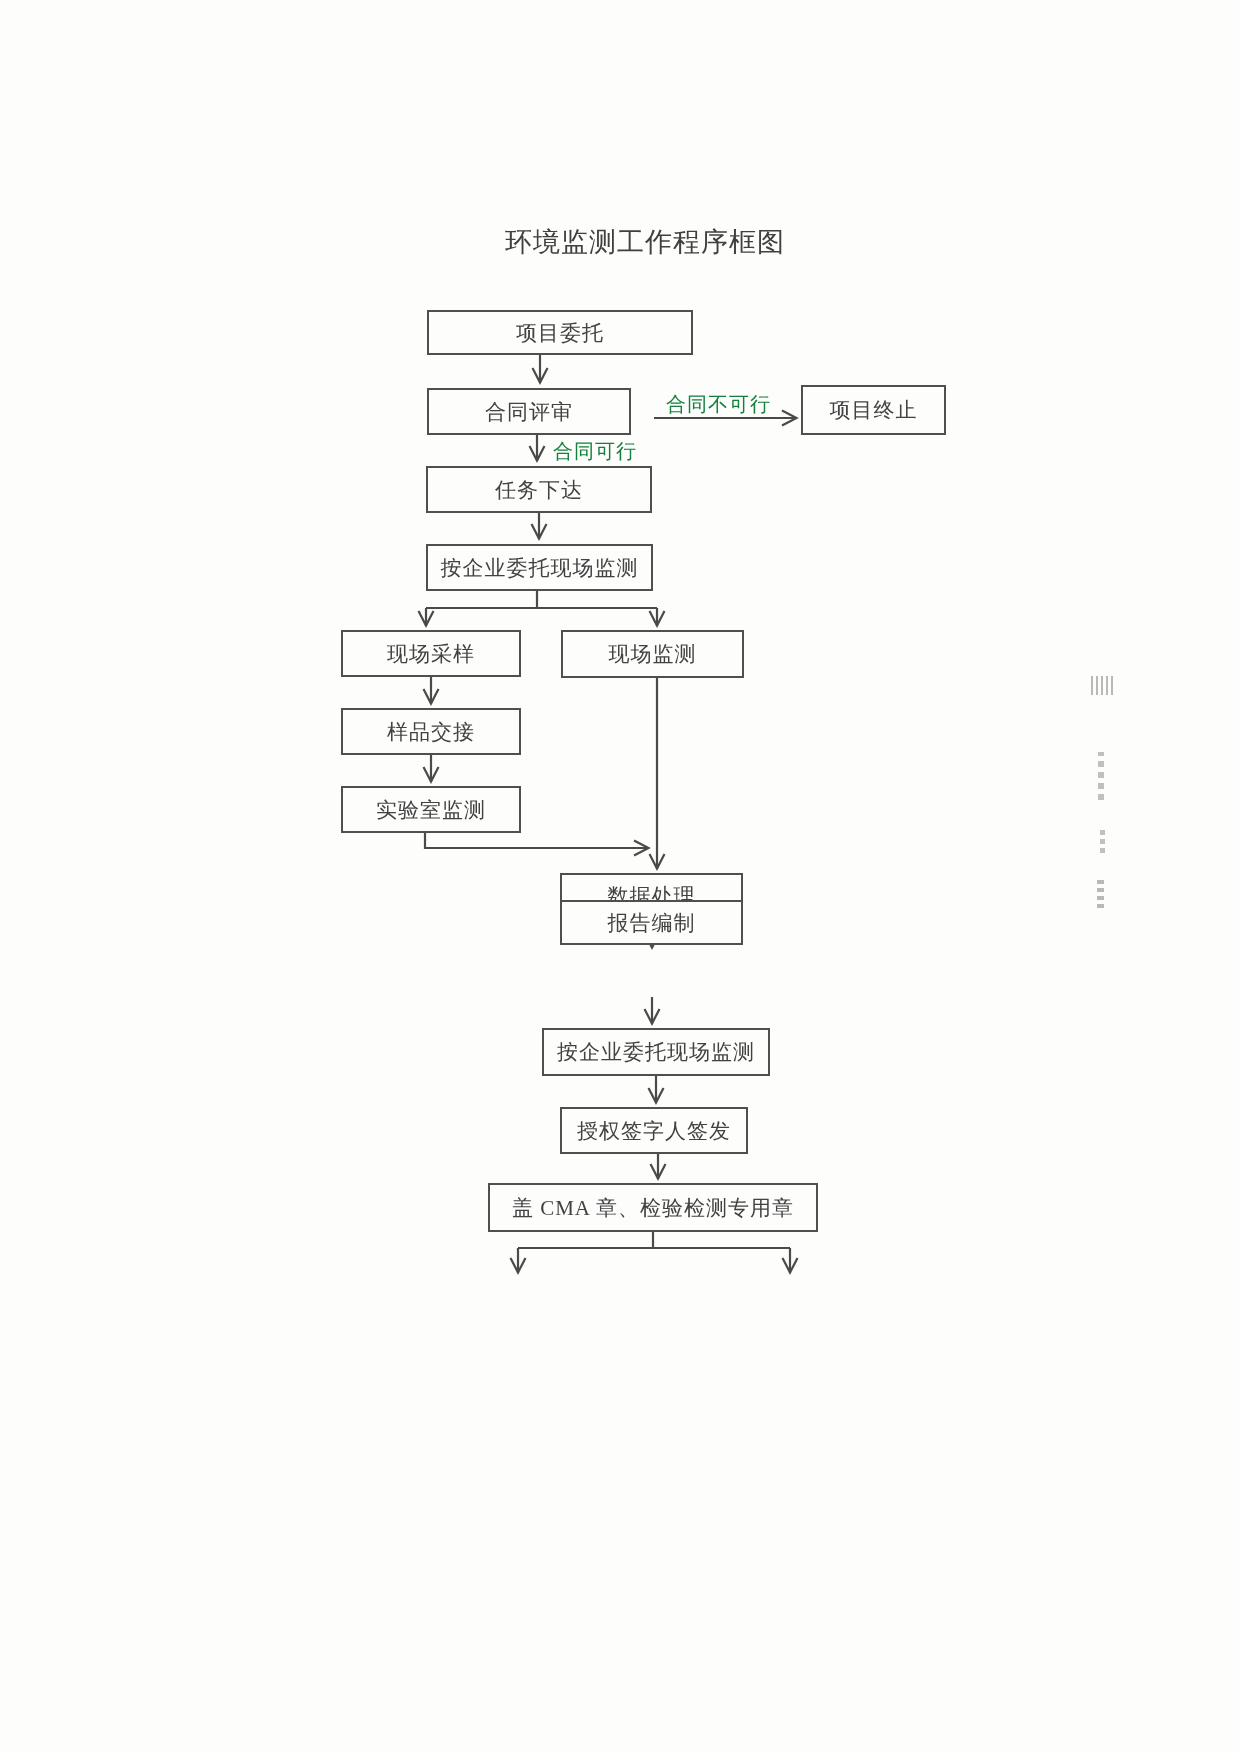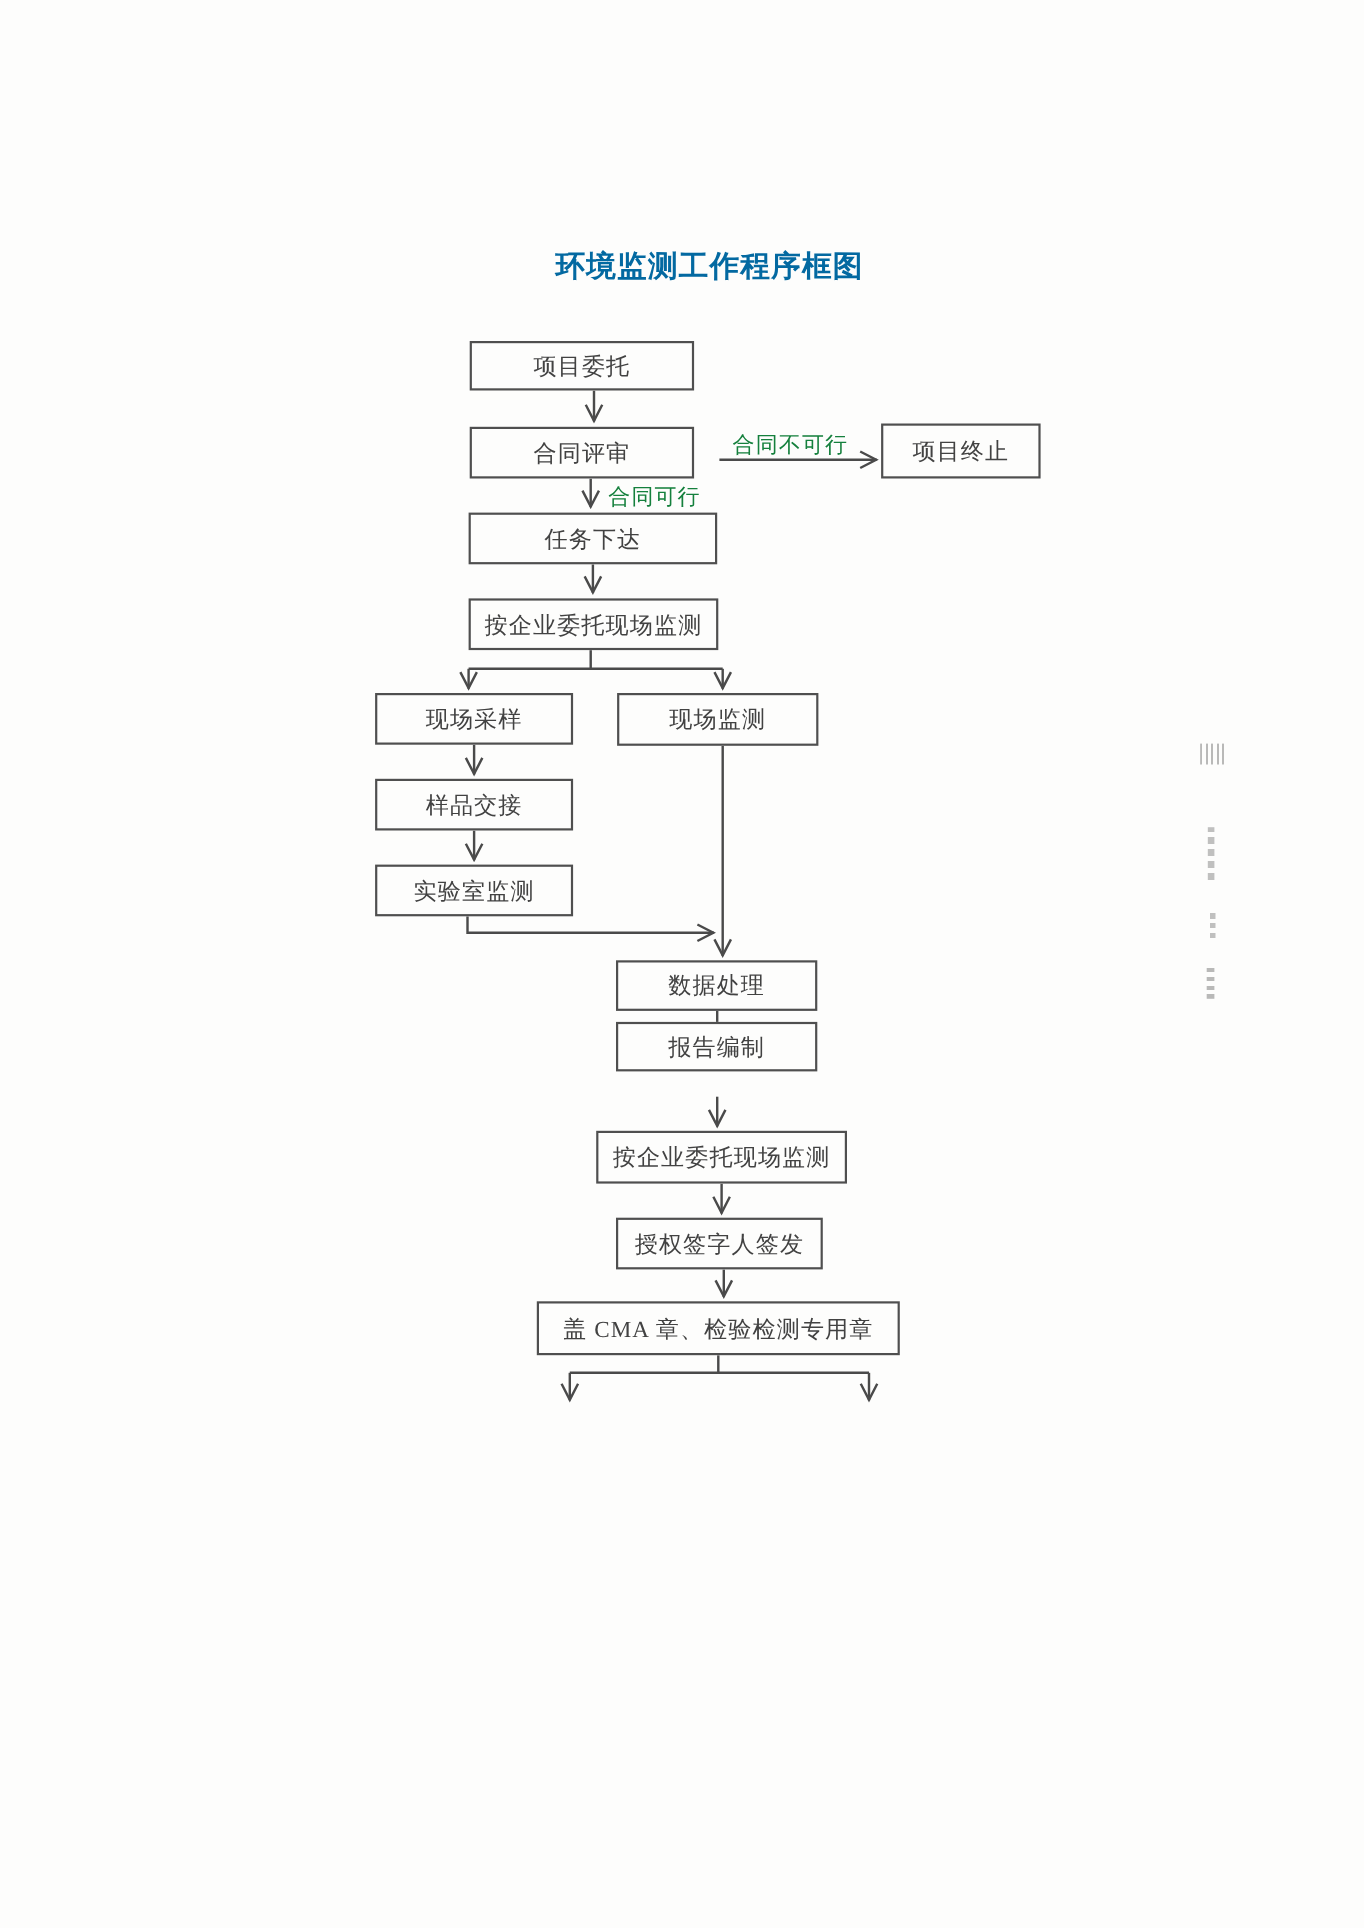--- a/index.html
+++ b/index.html
@@ -7,21 +7,21 @@
     width:1240px;height:1753px;
     background:#fdfdfc;
     font-family:"Liberation Serif","DejaVu Serif",serif;
     position:relative;
     overflow:hidden;
   }
   .page{position:absolute;inset:0;}
   .diagram-title{
     position:absolute;left:445px;top:224px;width:400px;
     text-align:center;
-    font-size:27px;font-weight:700;letter-spacing:1px;color:#0369a1;
+    font-size:27px;font-weight:400;letter-spacing:1px;color:#404040;
   }
   .connectors{position:absolute;left:0;top:0;pointer-events:none;}
   .node{
     position:absolute;
     border:2px solid #4f4f4f;
     background:#fdfdfc;
     display:flex;align-items:center;justify-content:center;
     font-size:21px;color:#424242;letter-spacing:1px;
     box-sizing:border-box;
     white-space:nowrap;
@@ -75,41 +75,41 @@
       <line x1="656" y1="1076" x2="656" y2="1103" marker-end="url(#arr)"></line>
       <line x1="658" y1="1154" x2="658" y2="1179" marker-end="url(#arr)"></line>
 
       <line x1="653" y1="1232" x2="653" y2="1248"></line>
       <line x1="518" y1="1248" x2="790" y2="1248"></line>
       <line x1="518" y1="1248" x2="518" y2="1273" marker-end="url(#arr)"></line>
       <line x1="790" y1="1248" x2="790" y2="1273" marker-end="url(#arr)"></line>
     </g>
   </svg>
 
-  <div class="node" style="left:427px;top:310px;width:204px;height:45px">项目委托</div>
+  <div class="node" style="left:427px;top:310px;width:266px;height:45px">项目委托</div>
 
   <div class="node" style="left:427px;top:388px;width:204px;height:47px">合同评审</div>
 
   <div class="node" style="left:801px;top:385px;width:145px;height:50px">项目终止</div>
 
   <div class="node" style="left:426px;top:466px;width:226px;height:47px">任务下达</div>
 
   <div class="node" style="left:426px;top:544px;width:227px;height:47px">按企业委托现场监测</div>
 
   <div class="node" style="left:341px;top:630px;width:180px;height:47px">现场采样</div>
 
   <div class="node" style="left:561px;top:630px;width:183px;height:48px">现场监测</div>
 
   <div class="node" style="left:341px;top:708px;width:180px;height:47px">样品交接</div>
 
   <div class="node" style="left:341px;top:786px;width:180px;height:47px">实验室监测</div>
 
   <div class="node" style="left:560px;top:873px;width:183px;height:46px">数据处理</div>
 
-  <div class="node" style="left:560px;top:929px;width:183px;height:45px">报告编制</div>
+  <div class="node" style="left:560px;top:900px;width:183px;height:45px">报告编制</div>
 
   <div class="node" style="left:542px;top:1028px;width:228px;height:48px">按企业委托现场监测</div>
 
   <div class="node" style="left:560px;top:1107px;width:188px;height:47px">授权签字人签发</div>
 
   <div class="node" style="left:488px;top:1183px;width:330px;height:49px">盖 CMA 章、检验检测专用章</div>
 
 
 
   <div class="edge-label" style="left:666px;top:391px;">合同不可行</div>

